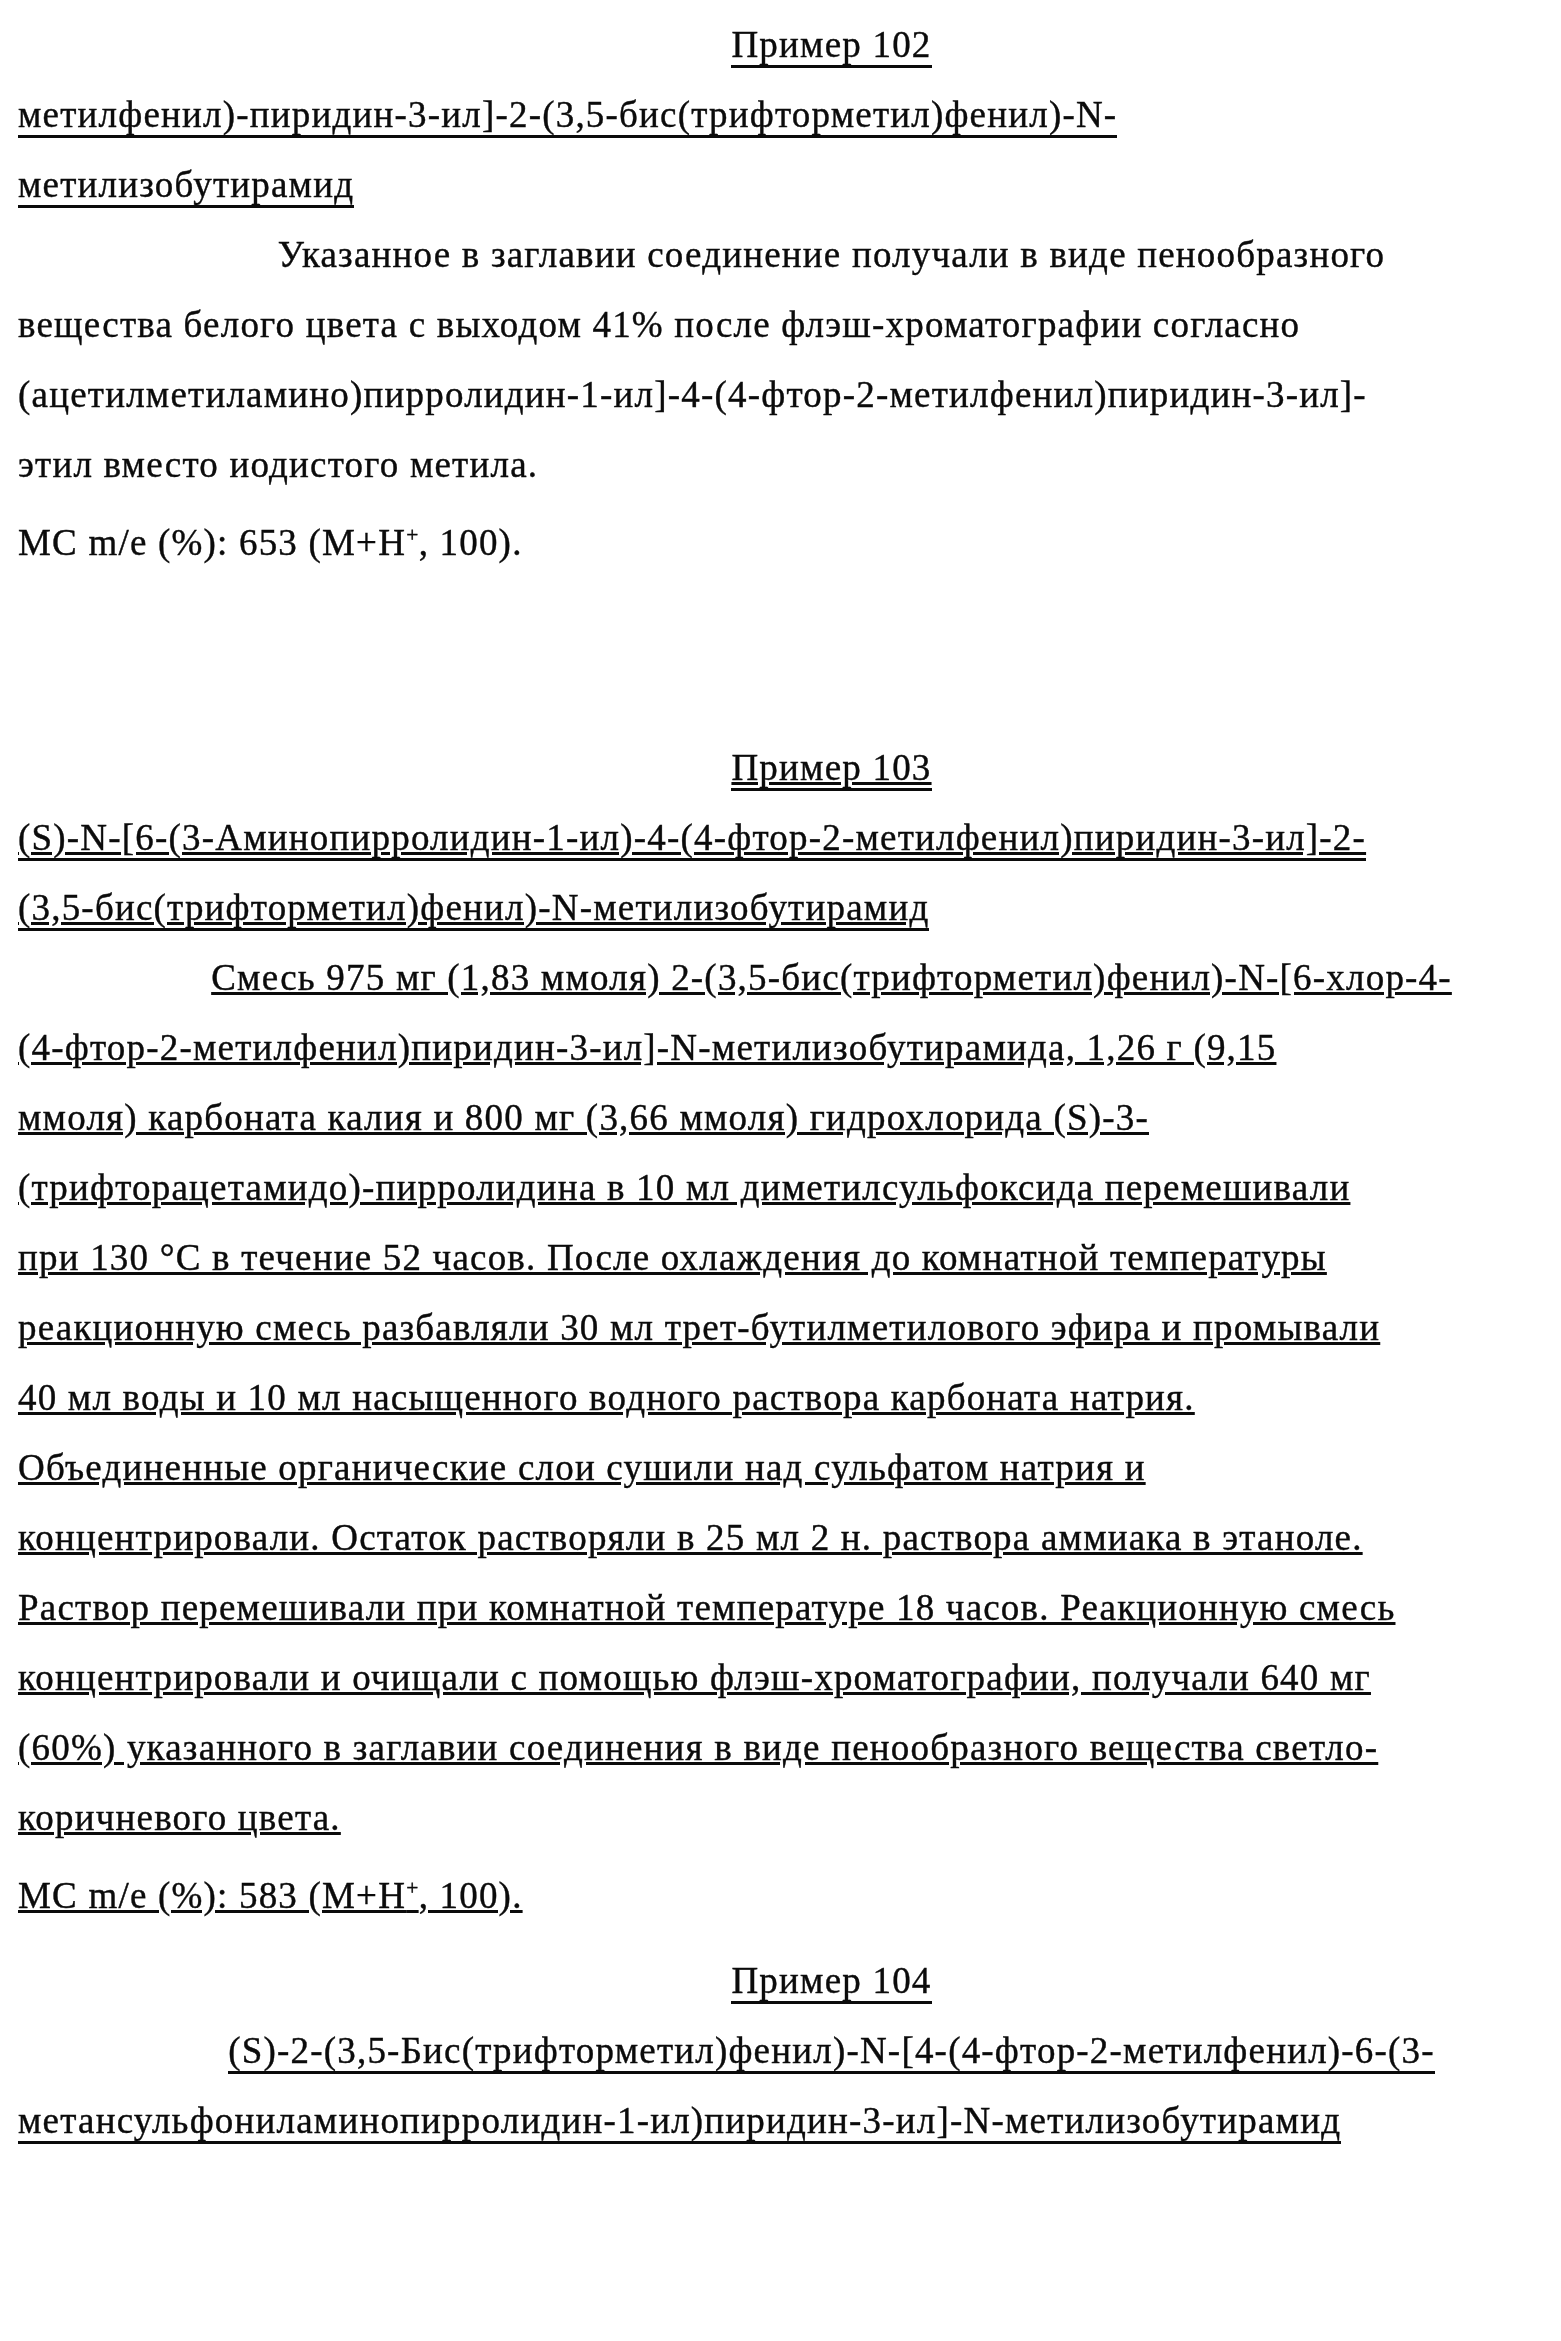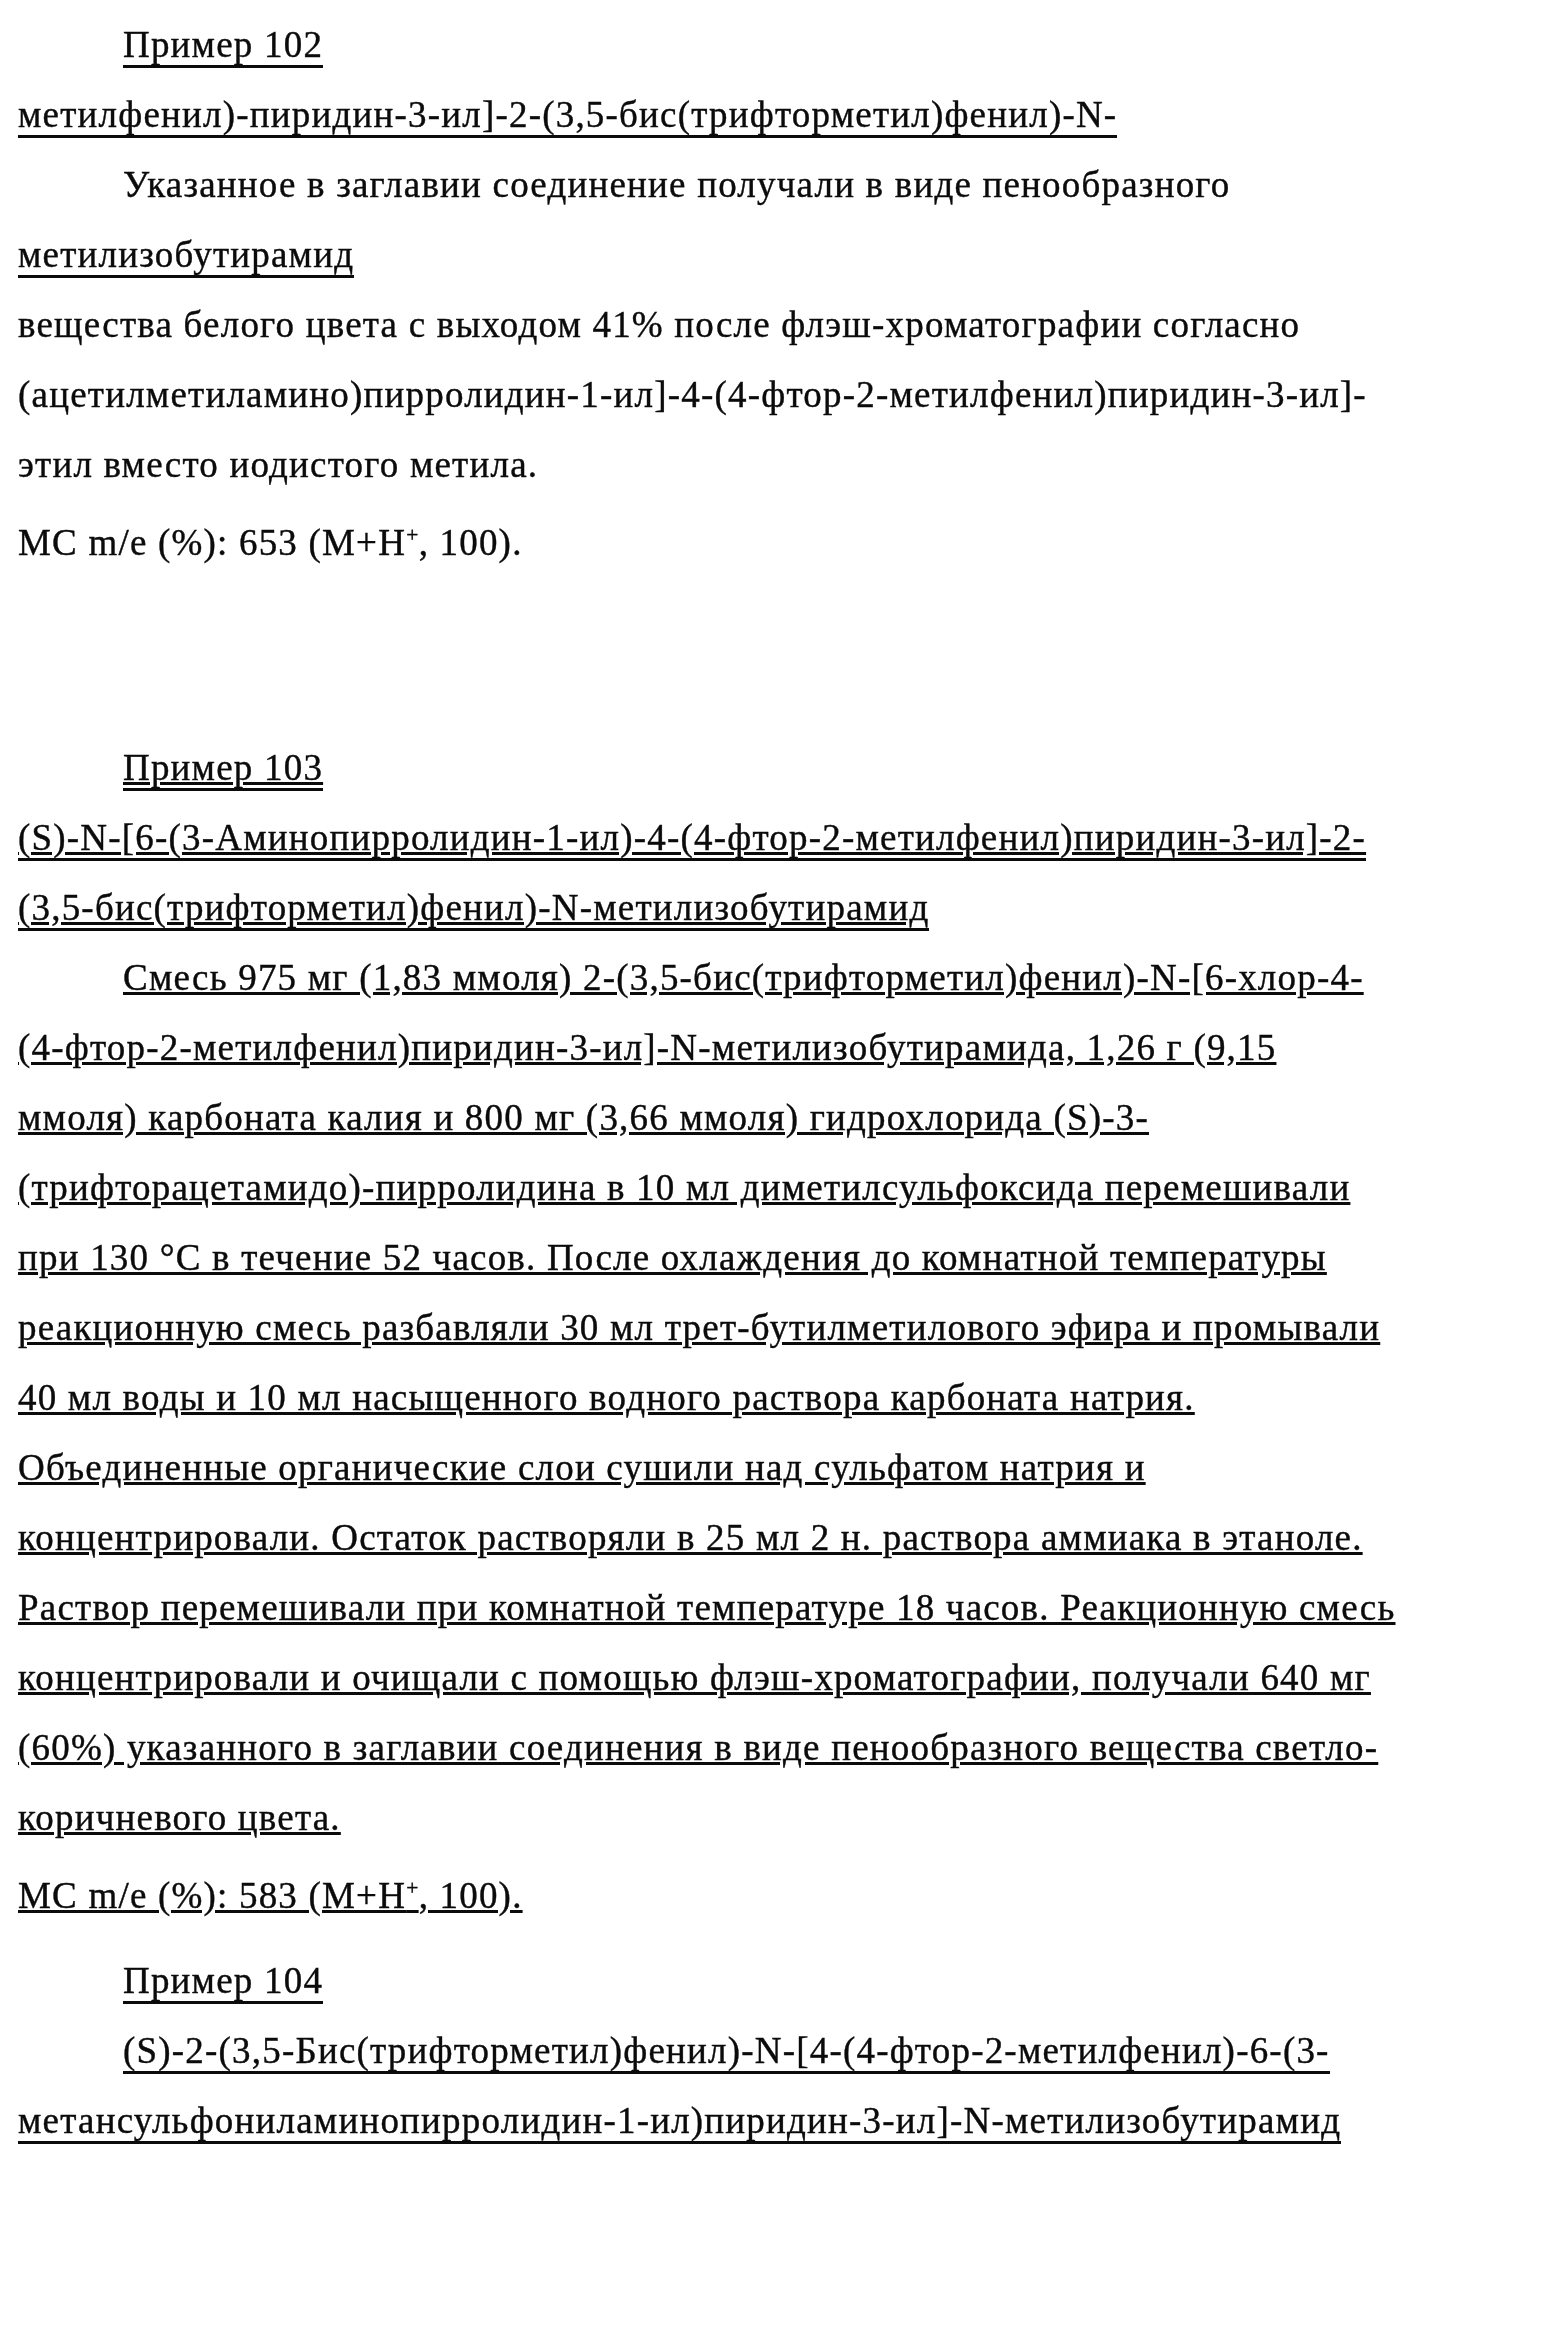--- a/index.html
+++ b/index.html
@@ -21,41 +21,41 @@
     color: #0b0b0b;
     font-family: "Liberation Serif", "DejaVu Serif", serif;
     font-size: 37px;
     letter-spacing: 1.2px;
     -webkit-text-stroke: 0.4px #0b0b0b;
   }
   .line {
     line-height: 70px;
     white-space: nowrap;
   }
-  .indent { padding-left: 105px; }
+  .indent { padding-left: 105px; text-align: center; }
   .u { border-bottom: 3.3px solid #0b0b0b; }
   sup.ms-sup {
     font-size: 0.58em;
     vertical-align: super;
     letter-spacing: 0.4px;
   }
   .sec-gap-large { margin-top: 155px; text-decoration: underline; }
   .sec-gap-small { margin-top: 14.7px; }
 </style>
 </head>
 <body>
 
 <div class="page">
 
   <section>
     <div class="line indent"><span class="u">Пример 102</span></div>
     <div class="line"><span class="u">метилфенил)-пиридин-3-ил]-2-(3,5-бис(трифторметил)фенил)-N-</span></div>
+    <div class="line"><span class="u">метилизобутирамид</span></div>
+
     <div class="line indent"><span>Указанное в заглавии соединение получали в виде пенообразного</span></div>
-
-    <div class="line"><span class="u">метилизобутирамид</span></div>
     <div class="line"><span>вещества белого цвета с выходом 41% после флэш-хроматографии согласно</span></div>
     <div class="line"><span>(ацетилметиламино)пирролидин-1-ил]-4-(4-фтор-2-метилфенил)пиридин-3-ил]-</span></div>
     <div class="line"><span>этил вместо иодистого метила.</span></div>
 
     <div class="line"><span>МС m/e (%): 653 (М+Н</span><sup class="ms-sup">+</sup><span>, 100).</span></div>
   </section>
 
   <section class="sec-gap-large">
     <div class="line indent"><span class="u">Пример 103</span></div>
     <div class="line"><span class="u">(S)-N-[6-(3-Аминопирролидин-1-ил)-4-(4-фтор-2-метилфенил)пиридин-3-ил]-2-</span></div>

